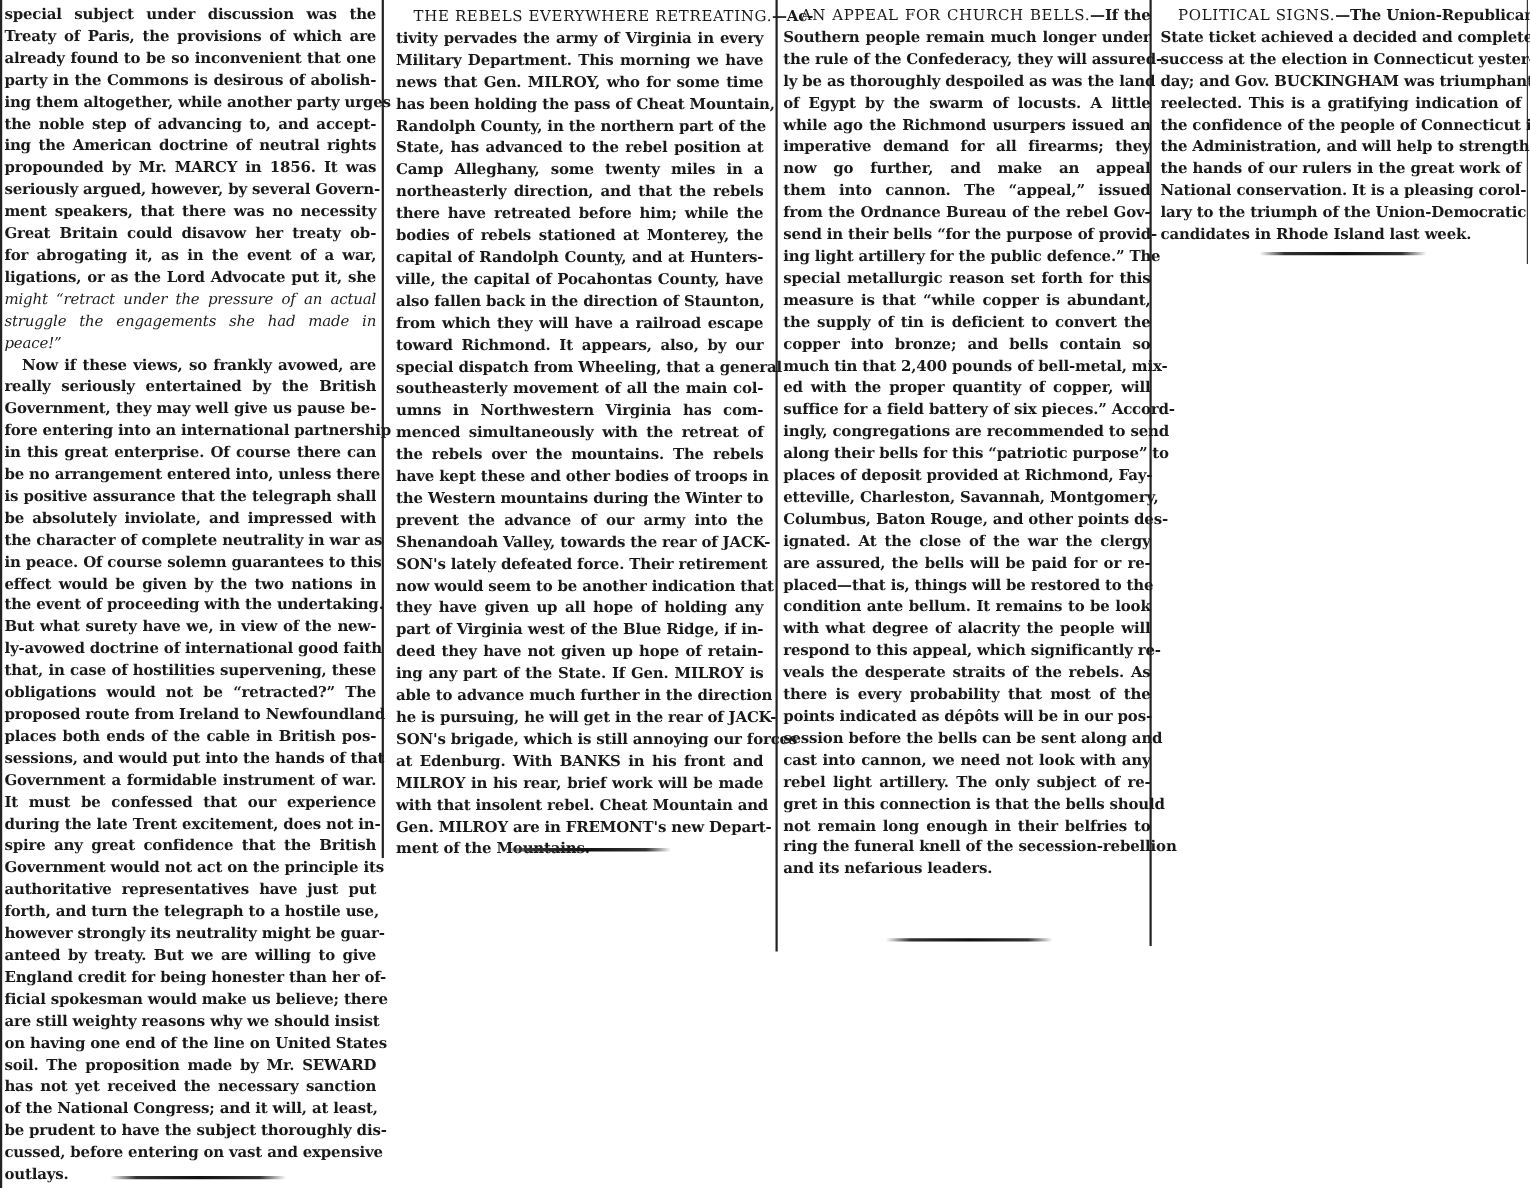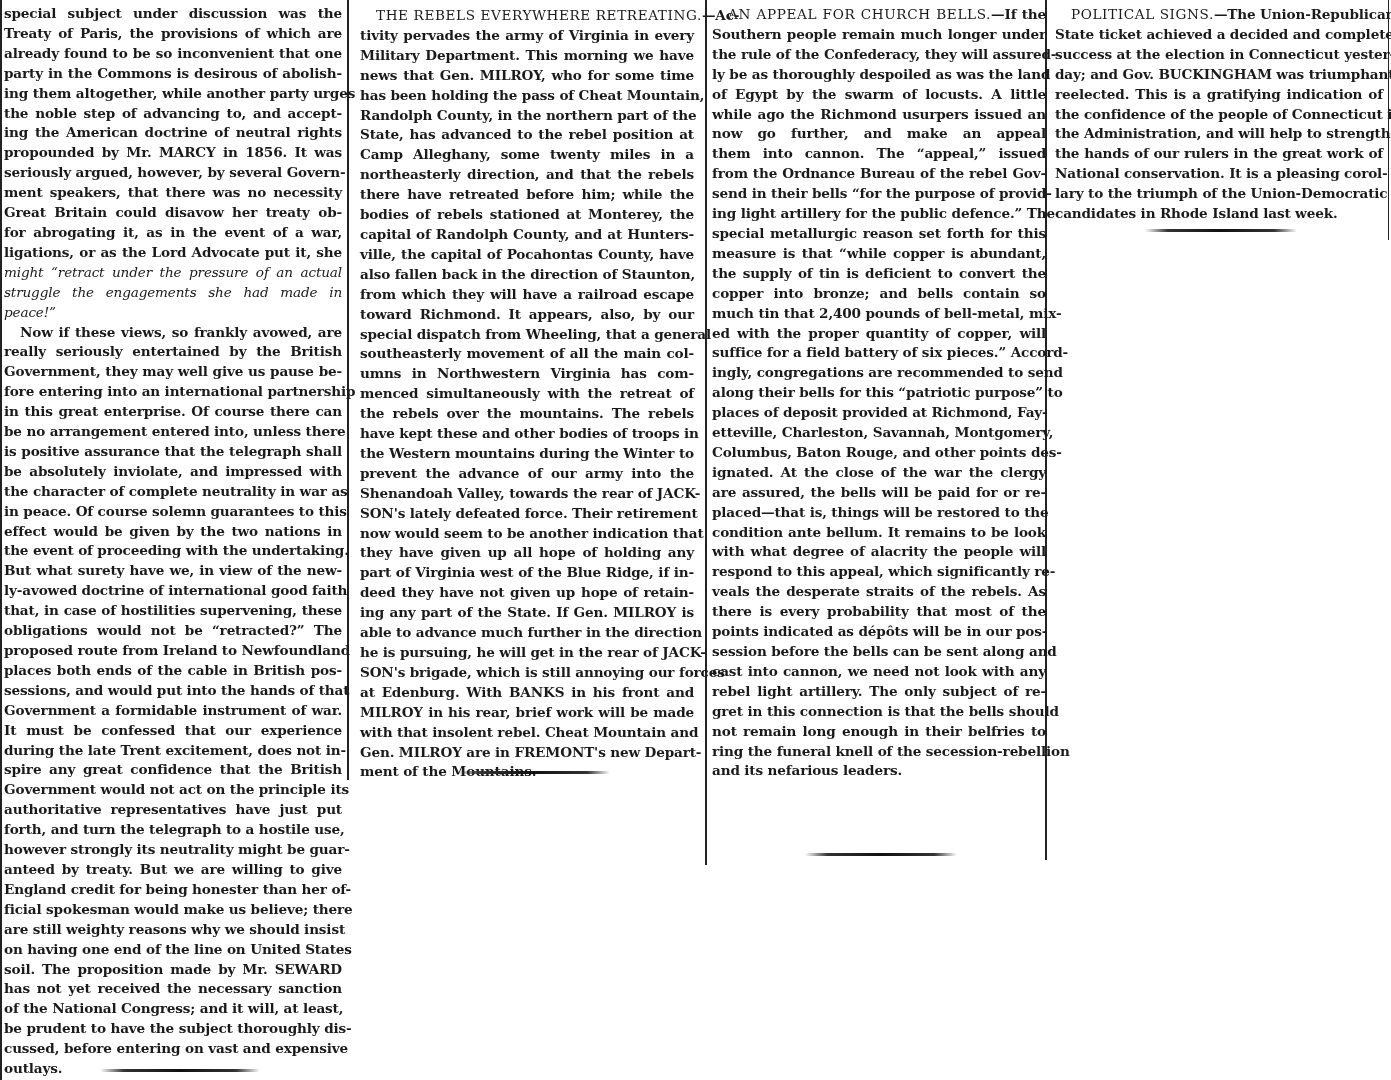--- a/index.html
+++ b/index.html
@@ -153,20 +153,21 @@
   <div class="rule-h" style="left:458px;top:771px;width:152px;"></div>
 
   <div class="col" id="col3">
     <p>
       <span class="line indent"><span class="head">AN APPEAL FOR CHURCH BELLS.</span><span>—If the</span></span>
       <span class="line">Southern people remain much longer under</span>
       <span class="line">the rule of the Confederacy, they will assured-</span>
       <span class="line">ly be as thoroughly despoiled as was the land</span>
       <span class="line">of Egypt by the swarm of locusts. A little</span>
       <span class="line">while ago the Richmond usurpers issued an</span>
+      <span class="line">imperative demand for all firearms; they</span>
       <span class="line">now go further, and make an appeal</span>
       <span class="line">them into cannon. The “appeal,” issued</span>
       <span class="line">from the Ordnance Bureau of the rebel Gov-</span>
       <span class="line">send in their bells “for the purpose of provid-</span>
       <span class="line">ing light artillery for the public defence.” The</span>
       <span class="line">special metallurgic reason set forth for this</span>
       <span class="line">measure is that “while copper is abundant,</span>
       <span class="line">the supply of tin is deficient to convert the</span>
       <span class="line">copper into bronze; and bells contain so</span>
       <span class="line">much tin that 2,400 pounds of bell-metal, mix-</span>

